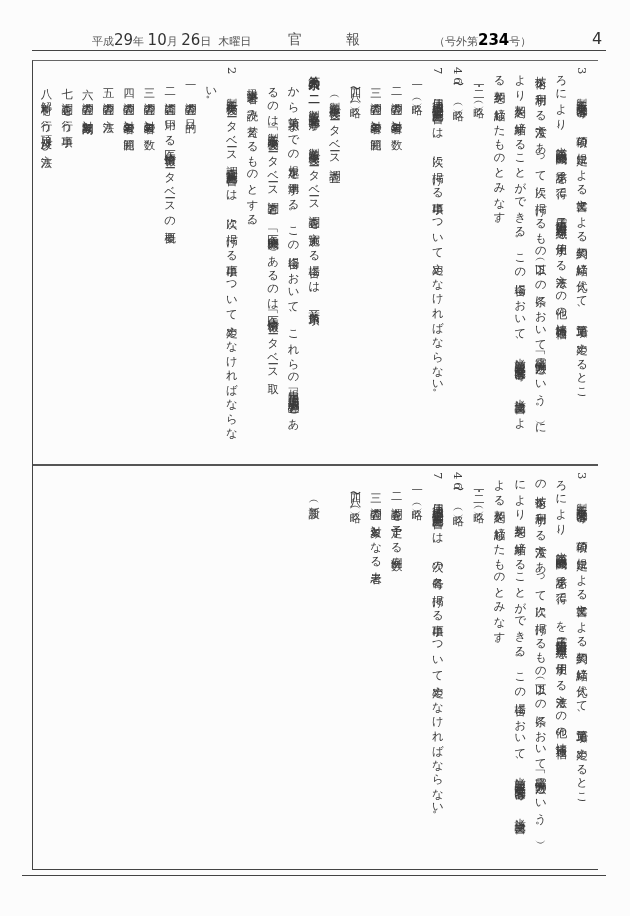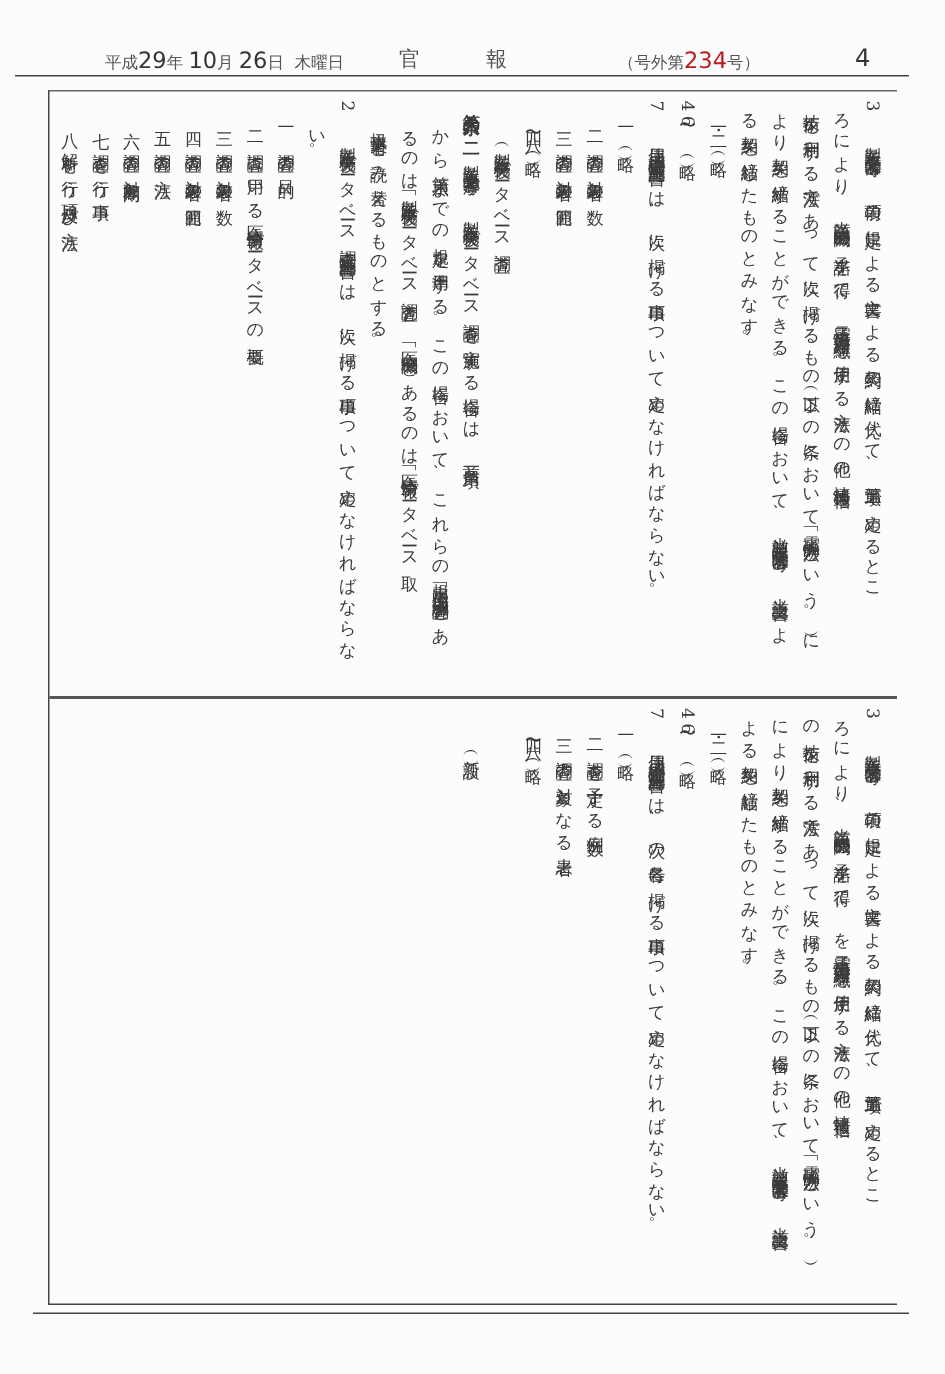--- a/index.html
+++ b/index.html
@@ -1,26 +1,26 @@
 <!DOCTYPE html>
 <html><head>
 <meta charset="utf-8">
 <style>
   html, body { margin:0; padding:0; background:#fcfcfc; }
   body { width:630px; height:916px; position:relative; overflow:hidden;
          font-family:"DejaVu Serif","Liberation Serif",serif; color:#333; }
-  .header { position:absolute; left:10px; right:24px; top:28px; height:22px;
+  .header { position:absolute; left:32px; right:24px; top:28px; height:22px;
             border-bottom:1.5px solid #444; font-size:12px; color:#555; }
   .header span { position:absolute; top:3px; white-space:nowrap; }
   .h-date { left:60px; font-family:"DejaVu Sans","Liberation Sans",sans-serif; font-size:11px; }
   .h-date b { font-size:15px; font-weight:normal; color:#333; }
   .h-title1 { left:256px; font-size:14px; }
   .h-title2 { left:314px; font-size:14px; }
   .h-issue { left:402px; font-family:"DejaVu Sans","Liberation Sans",sans-serif; font-size:11px; }
-  .h-issue b { font-size:15px; font-weight:normal; color:#b91c1c; }
+  .h-issue b { font-size:15px; font-weight:bold; color:#000000; }
   .h-page { left:560px; top:1px !important; font-family:"DejaVu Sans","Liberation Sans",sans-serif; font-size:16px; color:#333; }
 
   .box { position:absolute; left:32px; top:60px; width:565px; height:808px;
          border-top:1.5px solid #666; border-left:1.5px solid #444; border-bottom:1.5px solid #444; }
   .panel { position:absolute; left:0; width:565px; height:400px; overflow:hidden; }
   .panel.top { top:0; }
   .panel.bottom { top:403px; border-top:2px solid #555; }
   .vtext { position:absolute; top:6px; right:6px; height:388px;
            writing-mode:vertical-rl; font-size:11.4px; line-height:20.6px;
            letter-spacing:1.5px; color:#3a3a3a; }

